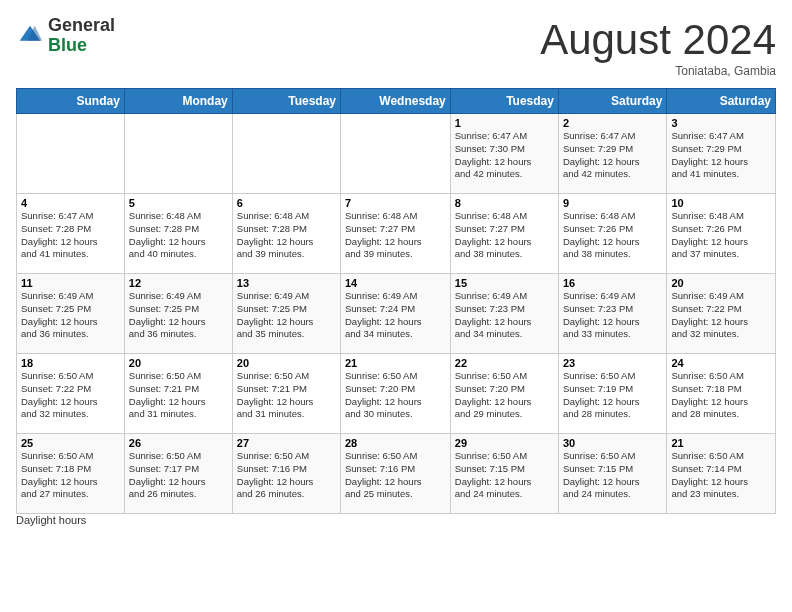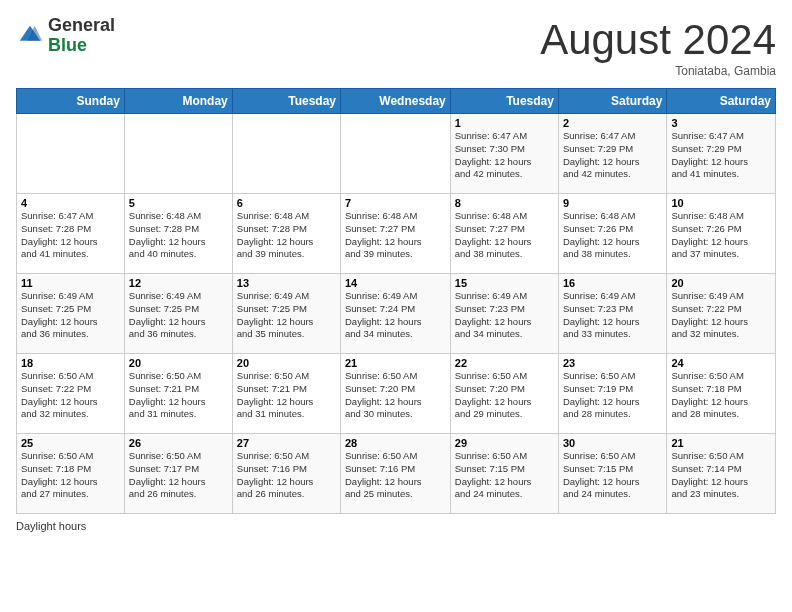--- a/index.html
+++ b/index.html
@@ -88,21 +88,20 @@
     }
     .day-info {
       font-size: 9.5px;
       color: #333;
       line-height: 1.35;
     }
     .empty-cell {
       background: #fff !important;
     }
     .footer {
-      margin-top: 6px;
       font-size: 11px;
       color: #333;
     }
   </style>
 </head>
 <body>
 
 <div class="page">
   <div class="header">
     <div class="logo">

